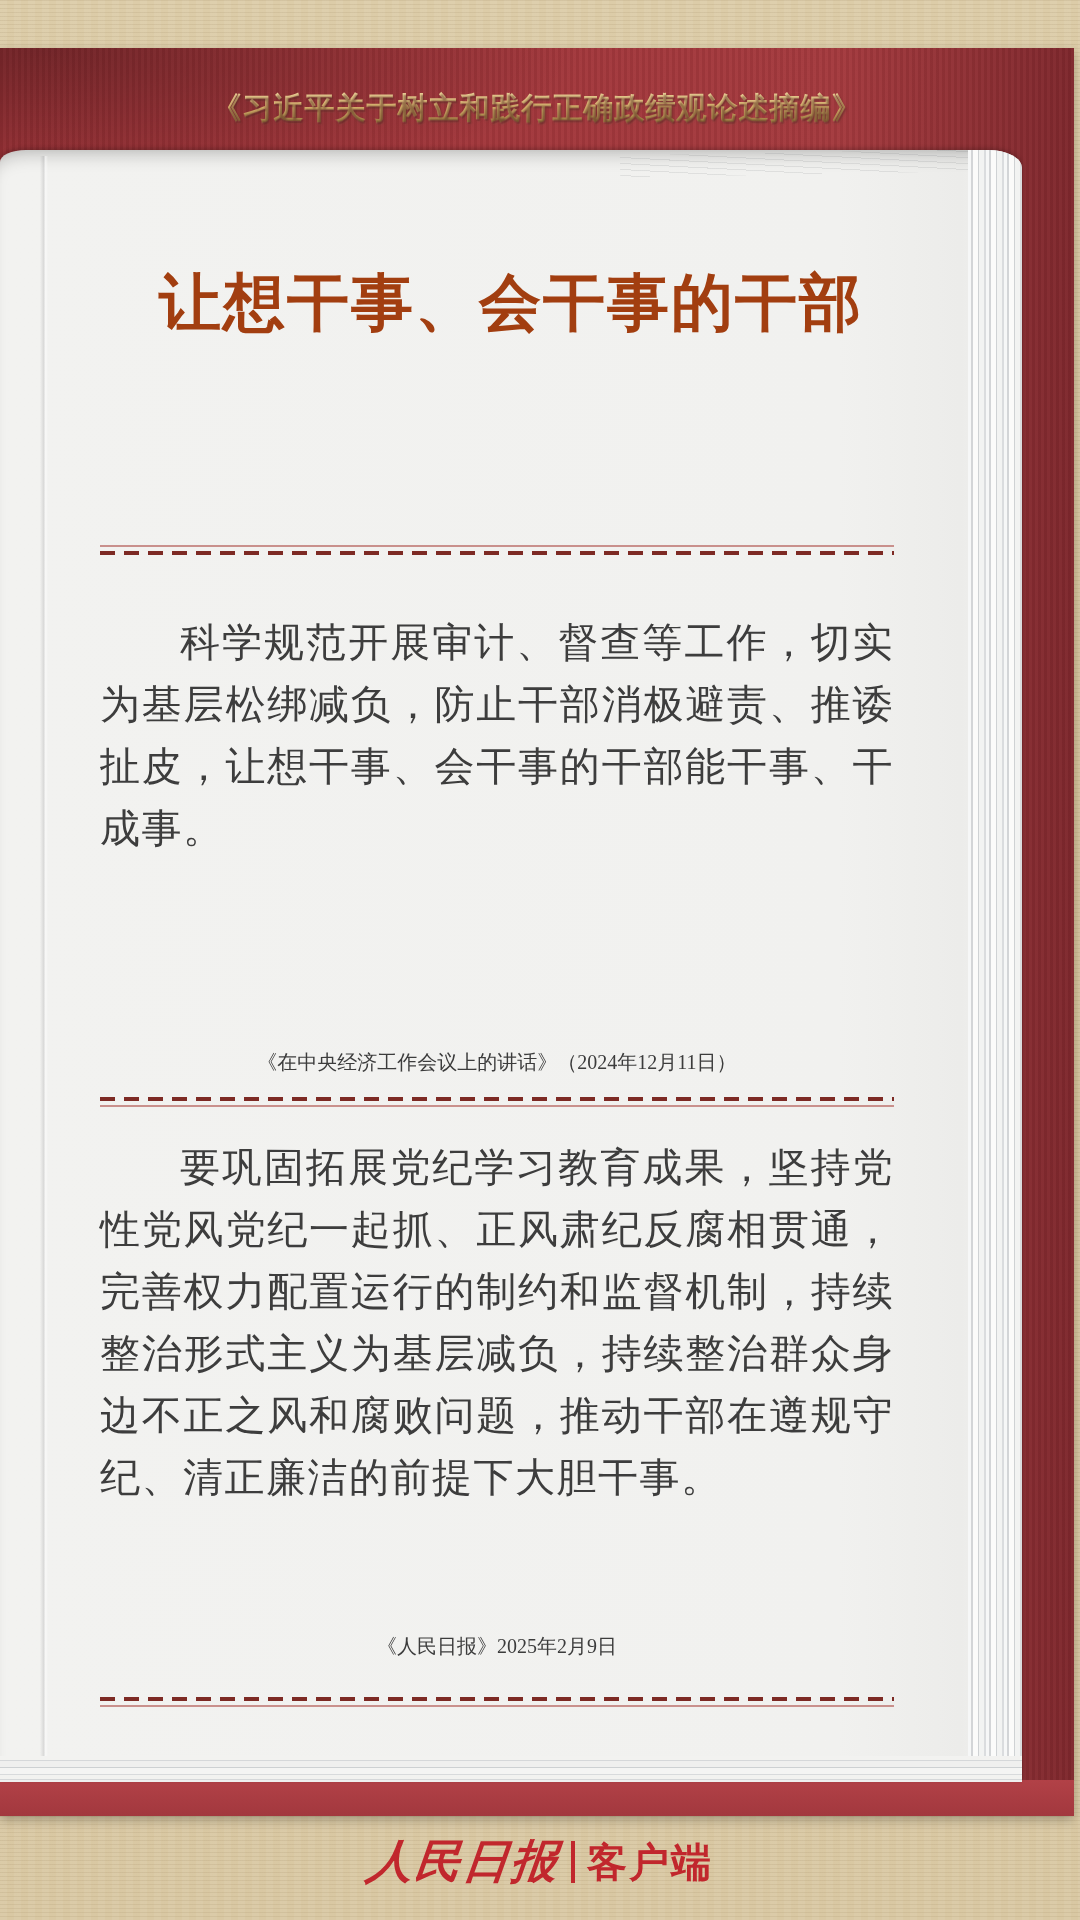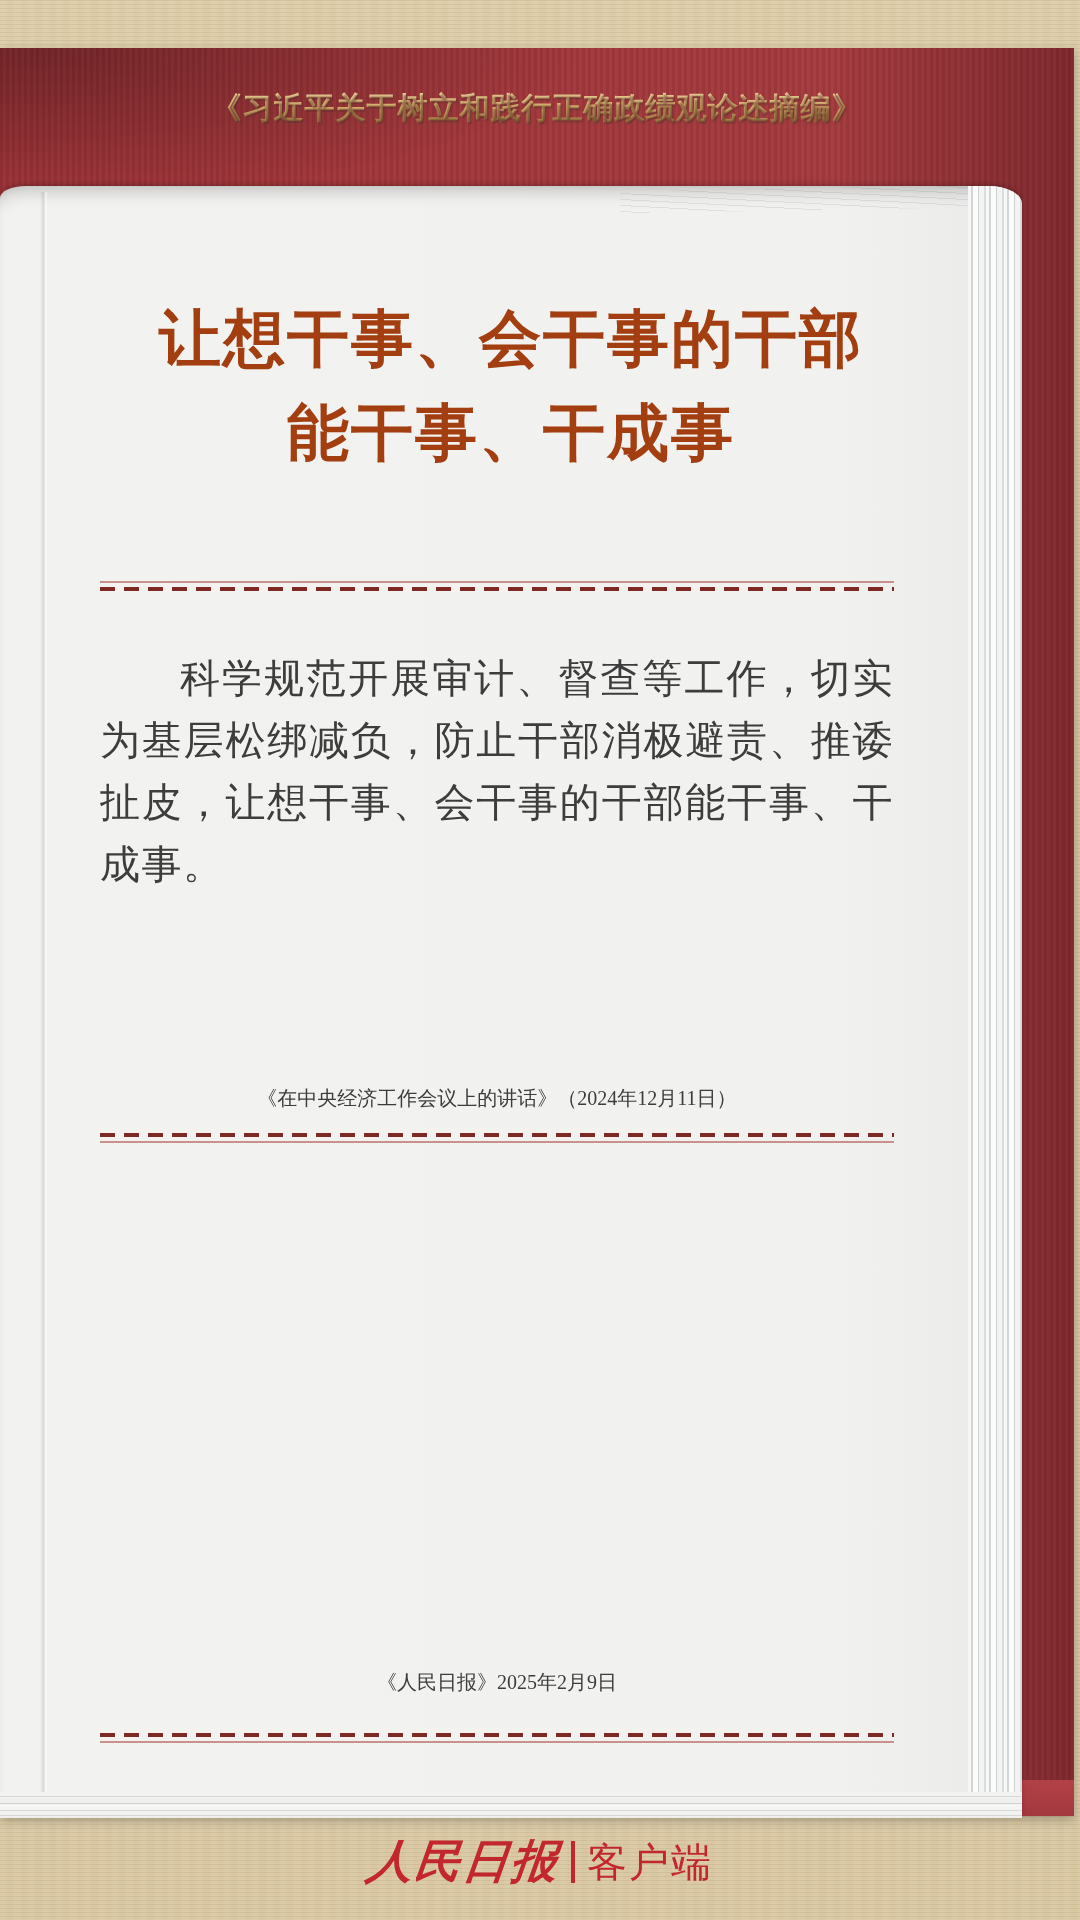--- a/index.html
+++ b/index.html
@@ -46,21 +46,20 @@
 
   
   .page{
     position:absolute;left:0;top:150px;width:1022px;height:1632px;
     background:linear-gradient(90deg,#f2f2f0 0%, #f1f1ef 82%, #ececea 94%, #f4f4f2 100%);
     border-radius:26px 34px 0 0 / 12px 18px 0 0;
     box-shadow:
       inset 0 16px 18px -12px rgba(0,0,0,.22),
       inset -4px 0 8px rgba(0,0,0,.05),
       0 -2px 4px rgba(0,0,0,.2);
-    margin-top: 36px;
   }
   .page-top-curl{
     position:absolute;left:620px;top:2px;width:395px;height:22px;
     border-radius:0 30px 0 0;
     background:repeating-linear-gradient(184deg, rgba(0,0,0,0) 0 5px, rgba(90,95,100,.12) 5px 6px);
     transform:rotate(-1deg);
   }
   .page-crease{
     position:absolute;left:40px;top:6px;width:8px;height:1600px;
     background:linear-gradient(90deg, rgba(0,0,0,0) 0%, rgba(90,90,95,.16) 45%, rgba(255,255,255,.5) 70%, rgba(0,0,0,0) 100%);
@@ -122,21 +121,21 @@
     color:#c1272d;
   }
   .brand-script{
     font-family:"Liberation Serif", serif;
     font-size:46px;font-weight:bold;font-style:italic;
     transform:skewX(-6deg);letter-spacing:2px;
   }
   .brand-bar{width:4px;height:42px;background:#c1272d;margin:0 12px;}
   .brand-suffix{
     font-family:"Liberation Sans", sans-serif;
-    font-size:40px;font-weight:normal;letter-spacing:2px;
+    font-size:40px;font-weight:bold;letter-spacing:2px;
   }
 </style>
 </head>
 <body>
 
 <div class="canvas">
 
   <div class="backdrop"></div>
 
   <div class="book">
@@ -147,39 +146,39 @@
 
   <div class="page">
 
     <div class="page-top-curl"></div>
     <div class="page-crease"></div>
     <div class="page-right-edge"></div>
     <div class="page-bottom-edge"></div>
 
     <div class="headline">
       <div>让想干事、会干事的干部</div>
-      <div>能干事、干成事</div>
     </div>
 
     <div class="divider divider-top">
       <div class="line-solid"></div>
       <div class="sp"></div>
       <div class="line-dashed"></div>
     </div>
 
     <div class="quote-text quote1">科学规范开展审计、督查等工作，切实为基层松绑减负，防止干部消极避责、推诿扯皮，让想干事、会干事的干部能干事、干成事。</div>
 
     <div class="citation citation1">《在中央经济工作会议上的讲话》（2024年12月11日）</div>
 
     <div class="divider divider-mid">
       <div class="line-dashed"></div>
       <div class="sp"></div>
       <div class="line-solid"></div>
     </div>
 
+    <div class="quote-text quote2">要巩固拓展党纪学习教育成果，坚持党性党风党纪一起抓、正风肃纪反腐相贯通，完善权力配置运行的制约和监督机制，持续整治形式主义为基层减负，持续整治群众身边不正之风和腐败问题，推动干部在遵规守纪、清正廉洁的前提下大胆干事。</div>
 
     <div class="citation citation2">
       <div>《人民日报》2025年2月9日</div>
     </div>
 
     <div class="divider divider-bot">
       <div class="line-dashed"></div>
       <div class="sp"></div>
       <div class="line-solid"></div>
     </div>

